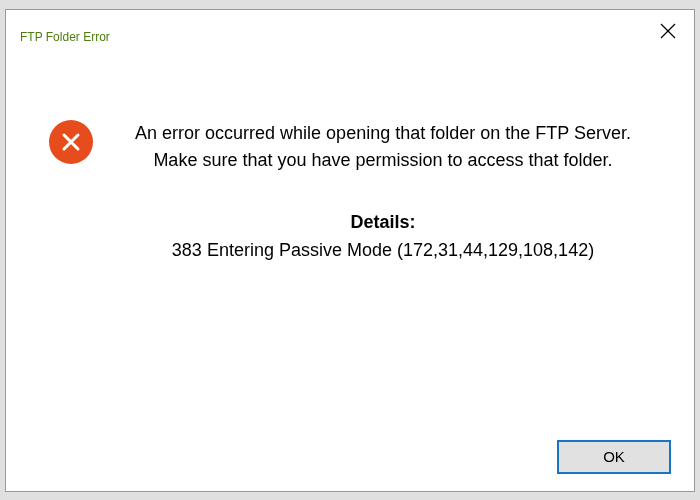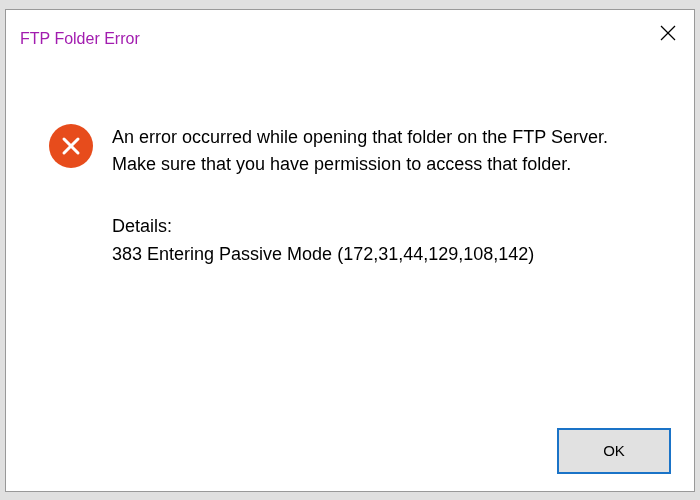--- a/index.html
+++ b/index.html
@@ -25,22 +25,22 @@
       flex-direction: column;
     }
     .titlebar {
       display: flex;
       align-items: center;
       justify-content: space-between;
       padding: 8px 14px 6px 14px;
       background: #ffffff;
     }
     .title {
-      font-size: 16px;
-      color: #a21caf;
+      font-size: 12px;
+      color: #4d7c0f;
       font-weight: 400;
       margin-top: 12px;
     }
     .close-btn {
       width: 24px;
       height: 24px;
       display: flex;
       align-items: center;
       justify-content: center;
       cursor: default;
@@ -70,46 +70,48 @@
       justify-content: center;
     }
     .error-circle svg {
       width: 22px;
       height: 22px;
     }
     .text-col {
       flex: 1;
       padding-left: 6px;
       padding-right: 10px;
+      text-align: center;
     }
     .message {
       font-size: 18px;
       color: #000000;
       line-height: 1.5;
     }
     .details-label {
       font-size: 18px;
       color: #000000;
       margin-top: 35px;
       line-height: 1.5;
+      font-weight: bold;
     }
     .details-line {
       font-size: 18px;
       color: #000000;
       line-height: 1.6;
     }
     .button-row {
       display: flex;
       justify-content: flex-end;
       padding: 12px 24px 18px 24px;
       background: #ffffff;
     }
     .ok-btn {
       width: 112px;
-      height: 44px;
+      height: 32px;
       background: #e1e1e1;
       border: 1px solid #888888;
       outline: 2px solid #1a73c7;
       outline-offset: -1px;
       font-size: 15px;
       font-family: inherit;
       color: #000000;
       display: flex;
       align-items: center;
       justify-content: center;

